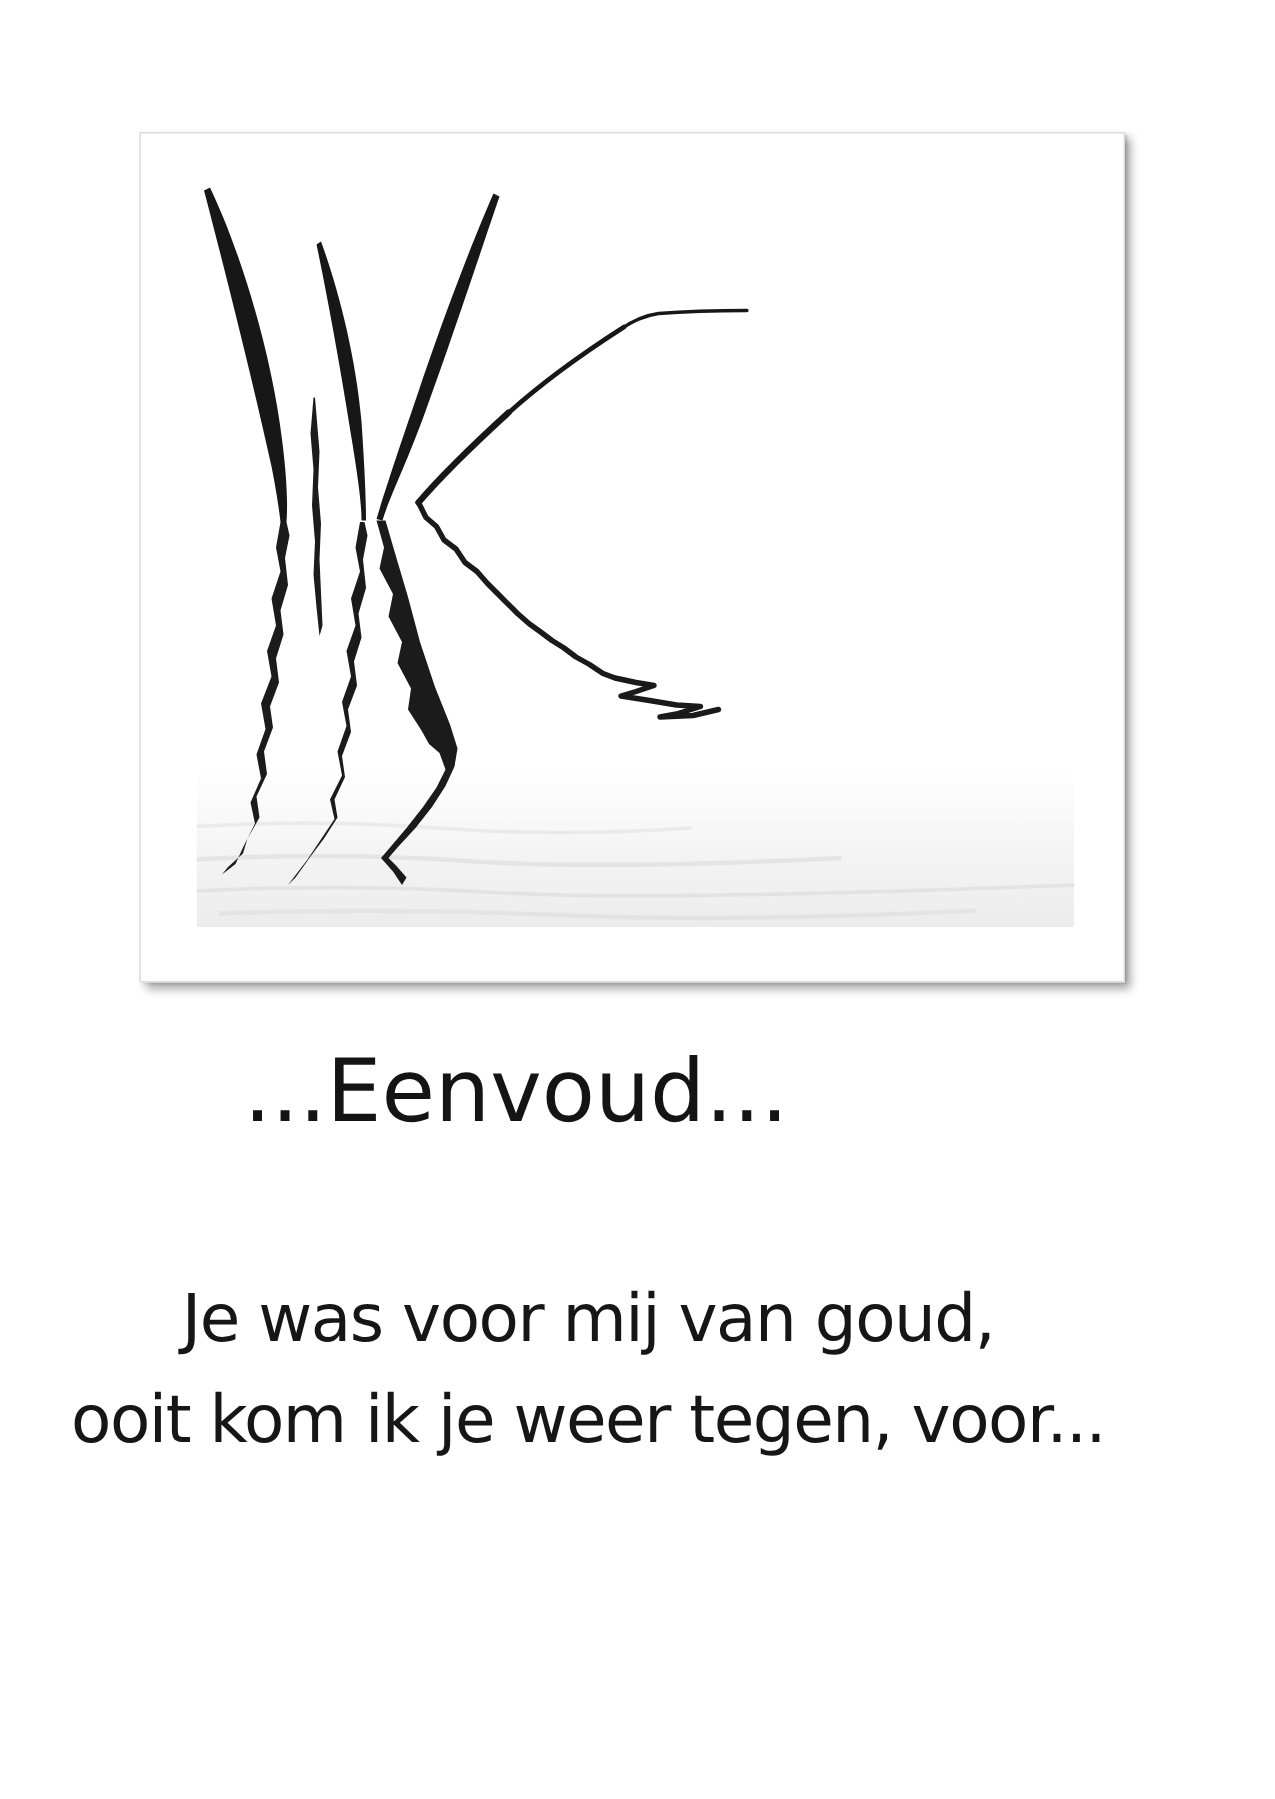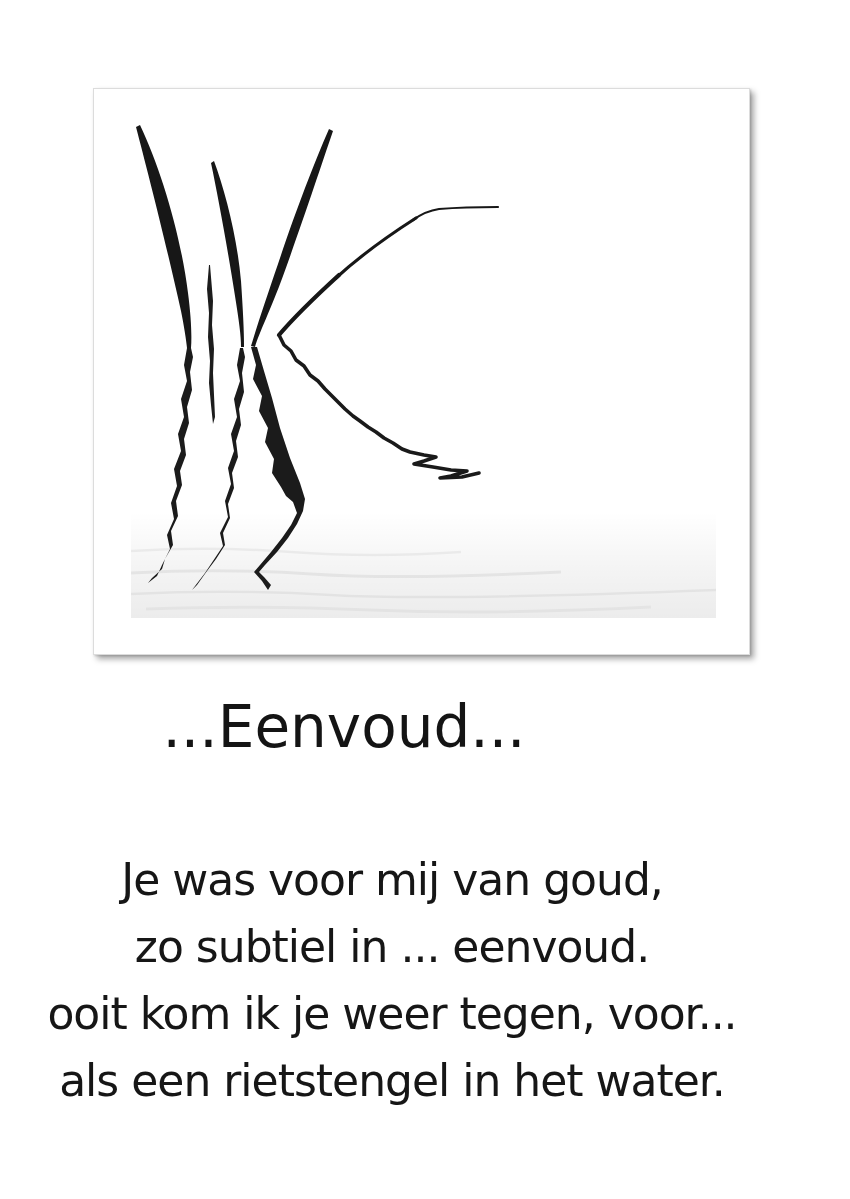--- a/index.html
+++ b/index.html
@@ -69,18 +69,16 @@
       <path fill="#1b1b1b" d="M109,227 L106,244 L109,260 L103,278 L106,296 L100,313 L103,330 L97,347 L100,363 L94,380 L97,396 L89,412 L92,425 L82,440 L74,452 L61,469 L66,464 L76,450 L85,438 L94,424 L92,412 L99,397 L97,383 L103,367 L101,352 L107,336 L105,320 L110,304 L108,288 L113,271 L111,252 L114,236 L112,227 Z"></path>
 
       <path fill="#1b1b1b" d="M120,226 L125,244 L122,258 L131,275 L128,290 L137,307 L134,321 L143,338 L141,352 L150,366 L155,375 L162,381 L166,392 L160,404 L151,417 L140,431 L129,444 L123,451 L131,460 L137,469 L140,464 L133,456 L128,451 L134,444 L146,431 L157,417 L166,403 L172,390 L174,378 L169,362 L159,337 L149,307 L141,277 L133,250 L126,226 Z"></path>
     </svg>
   </div>
 
   <div class="card-title">...Eenvoud...</div>
 
   <div class="poem">
     <div class="poem-line">Je was voor mij van goud,</div>
-    <div class="poem-line">zo subtiel in ... eenvoud.</div>
     <div class="poem-line">ooit kom ik je weer tegen, voor...</div>
-    <div class="poem-line">als een rietstengel in het water.</div>
   </div>
 
 </div>
 
 </body></html>

